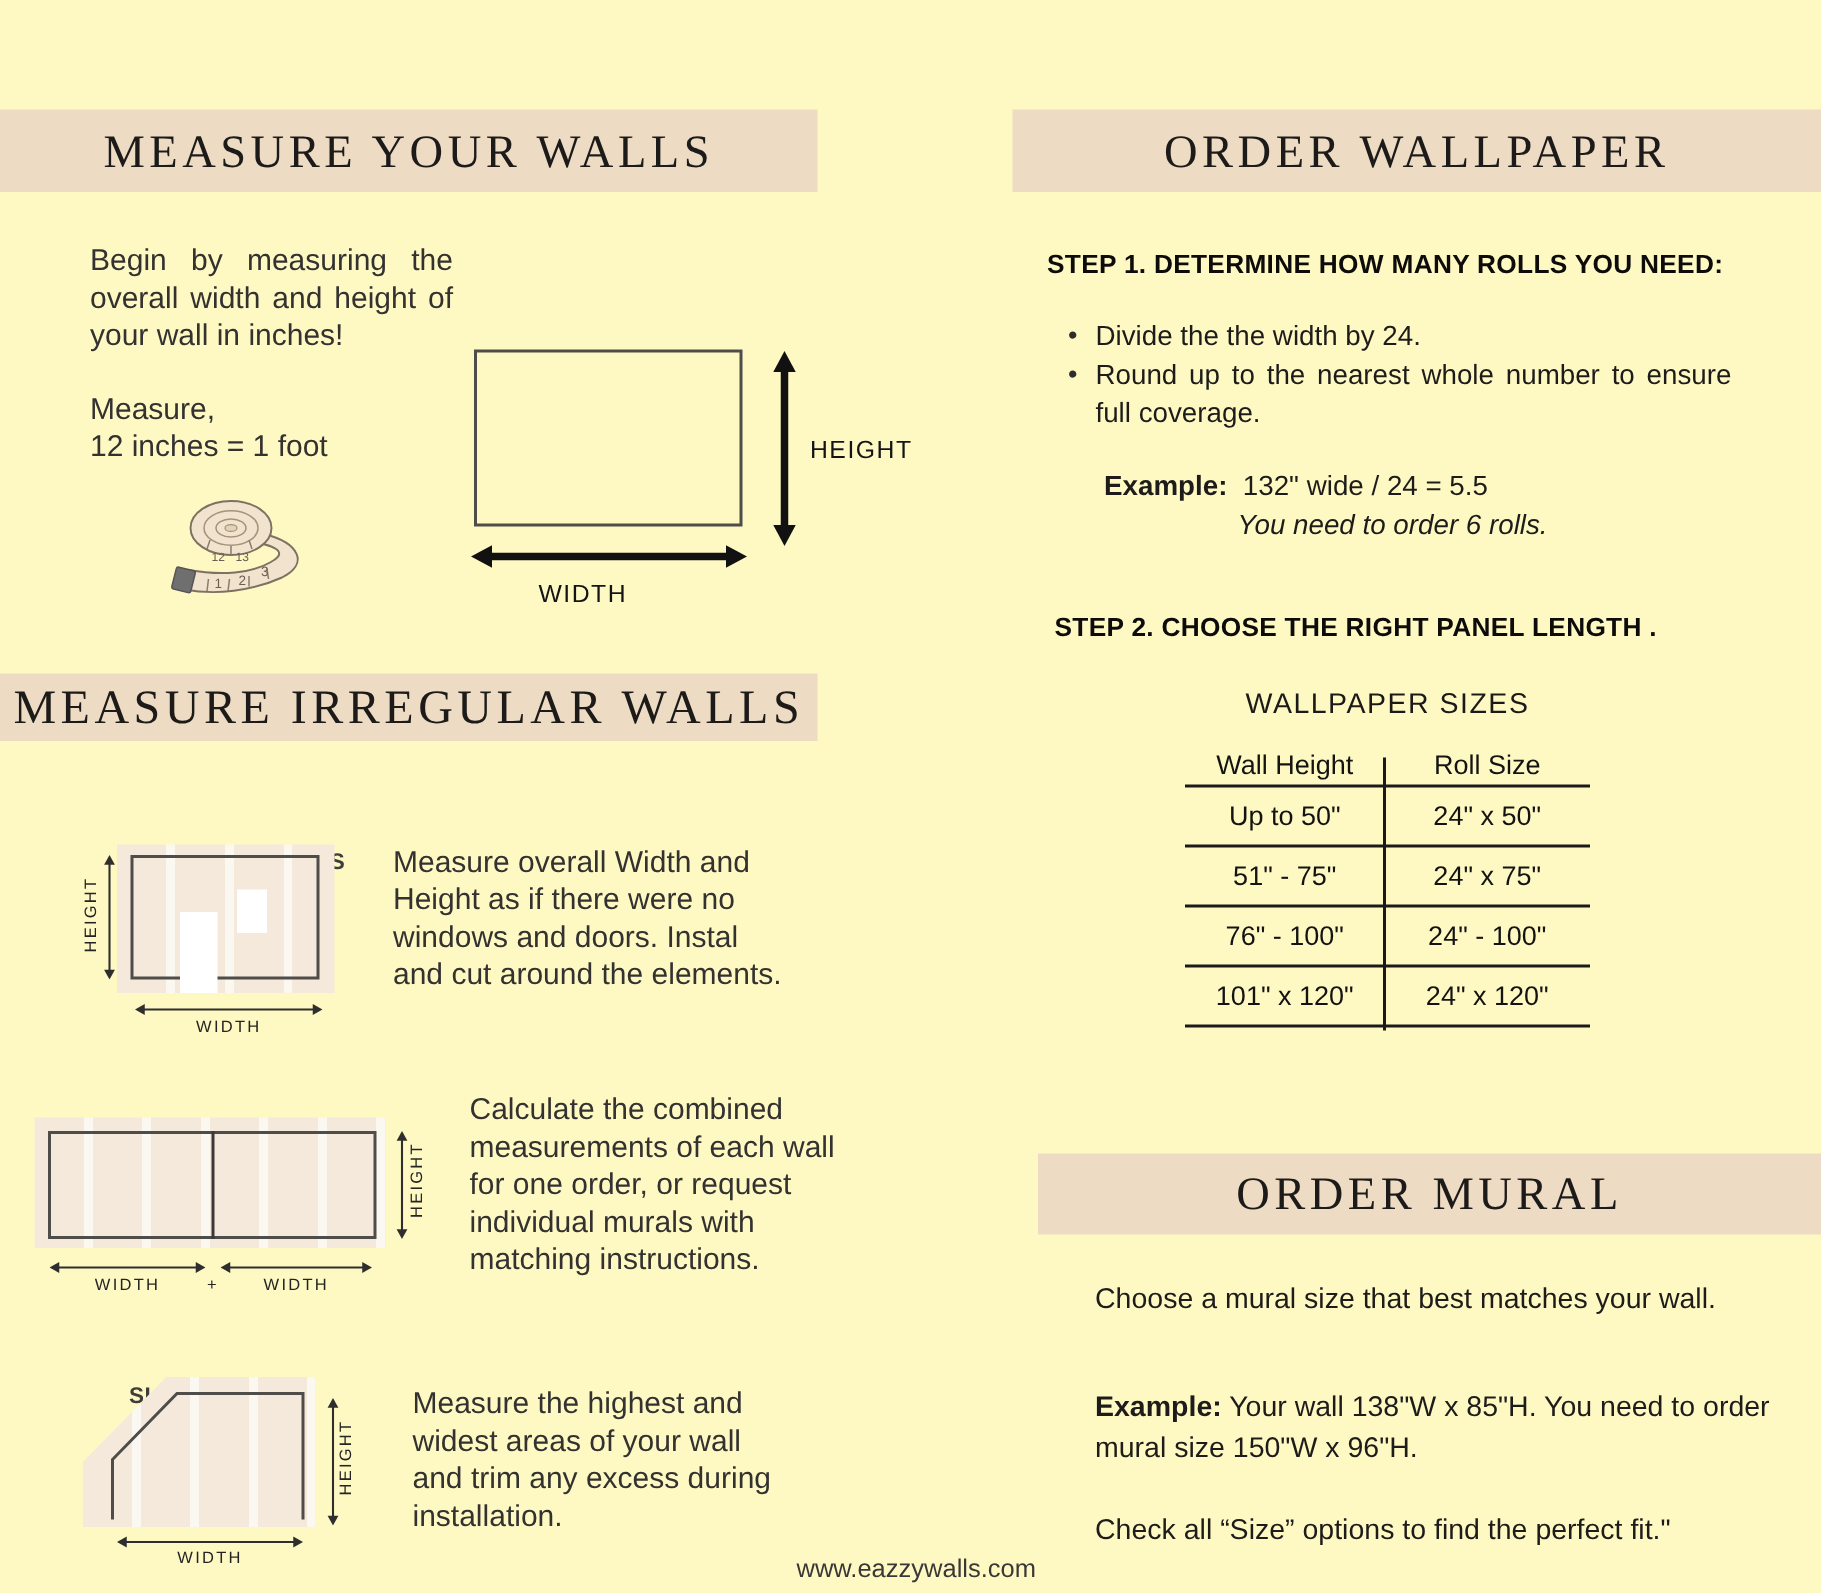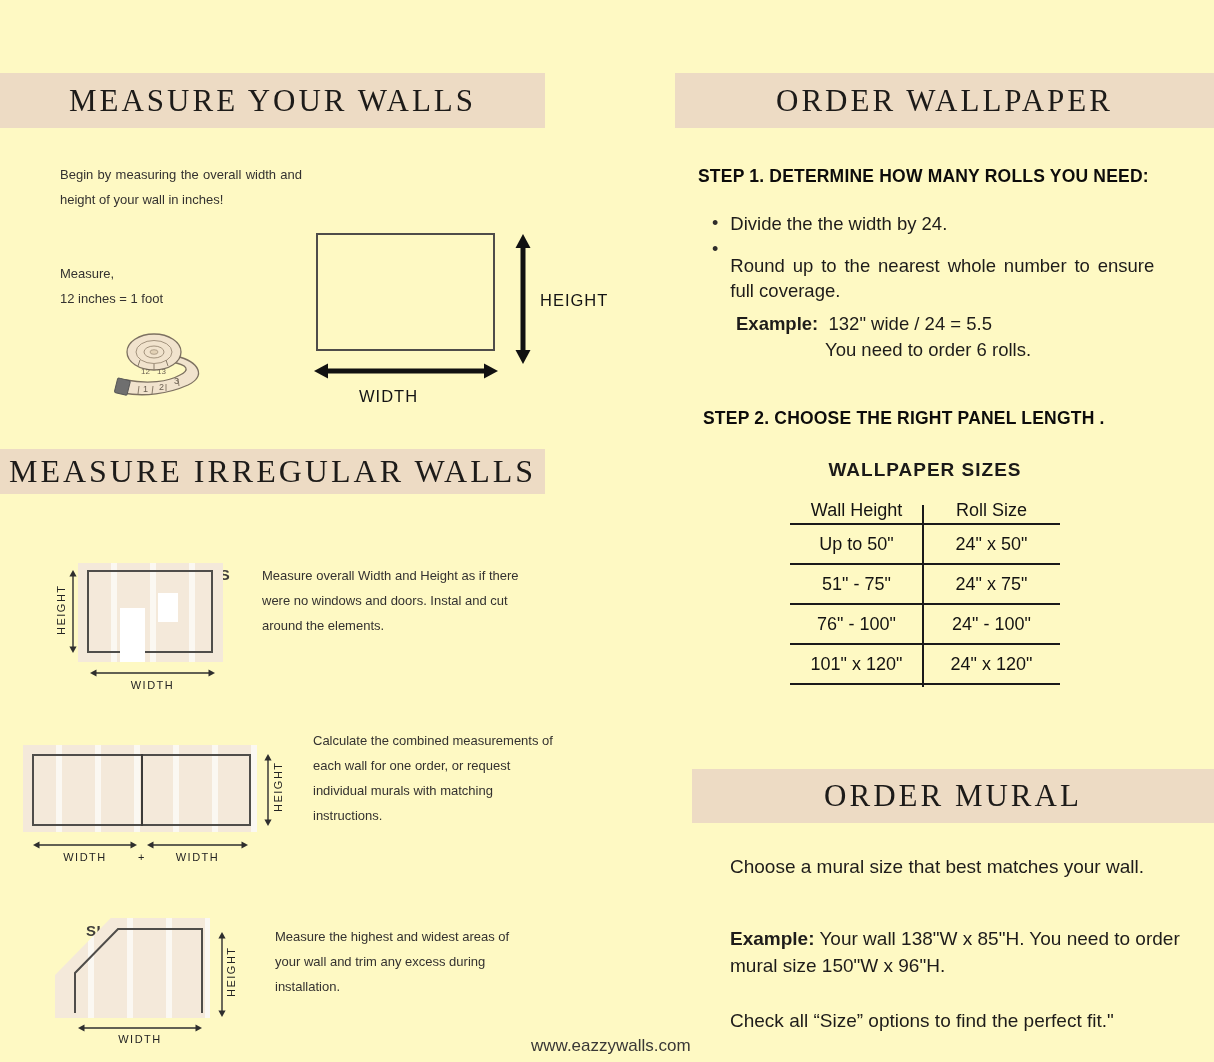--- a/index.html
+++ b/index.html
@@ -5,21 +5,21 @@
   html,body{margin:0;padding:0;}
   #canvas{
     position:relative;width:1214px;height:1062px;overflow:hidden;
     background:#fef9c3;font-family:"Liberation Sans",sans-serif;color:#2f2d2b;padding-left:24px;
   }
   .abs{position:absolute;}
   .banner{
     background:#eddbc4;display:flex;align-items:center;justify-content:center;
     font-family:"Liberation Serif",serif;color:#1d1b19;letter-spacing:3px;
   }
-  .body-text{font-size:13px;line-height:25px;color:#343230;}
+  .body-text{font-size:20px;line-height:25px;color:#343230;}
   .body-text-r{font-size:18.5px;line-height:26px;color:#1e1c1a;}
   .sub-label{font-size:15px;font-weight:bold;color:#3f3d3b;letter-spacing:.4px;margin-top:36px;}
   .step-heading{font-size:17.5px;font-weight:bold;color:#0d0c0b;white-space:nowrap;letter-spacing:.2px;}
   .dim-label{font-size:16.5px;letter-spacing:1px;color:#141414;}
   .dim-label-sm{font-size:11px;letter-spacing:1.5px;color:#242424;white-space:nowrap;}
   .vlabel{transform:rotate(-90deg);transform-origin:center;}
   .wall-fill{
     background:repeating-linear-gradient(90deg,#f4e9da 0px,#f4e9da 33px,#fbf8f2 33px,#fbf8f2 39px);
   }
   .outline{border:2px solid #4f4d4a;background:transparent;}
@@ -170,35 +170,35 @@
 
   <div class="abs step-heading" style="left:698px;top:166px;">STEP 1. DETERMINE HOW MANY ROLLS YOU NEED:</div>
 
   <div class="abs" style="left:712px;top:211px;width:445px;">
     <div class="bullet-row">
       <span class="bullet-dot">•</span>
       <span class="bullet-text">Divide the the width by 24.</span>
     </div>
     <div class="bullet-row">
       <span class="bullet-dot">•</span>
-      <span class="bullet-text justify" style="width:424px;margin-top:16px;">Round up to the nearest whole number to ensure full coverage.</span>
+      <span class="bullet-text justify" style="width:424px;">Round up to the nearest whole number to ensure full coverage.</span>
     </div>
   </div>
 
   <div class="abs body-text-r" style="left:736px;top:311px;width:440px;">
     <div>
       <span style="font-weight:bold;">Example:</span>&nbsp;
       <span>132" wide / 24 = 5.5</span>
     </div>
-    <div style="margin-left:89px;">You need to order 6 rolls.</div>
+    <div style="margin-left:89px;font-style:italic;">You need to order 6 rolls.</div>
   </div>
 
   <div class="abs step-heading" style="left:703px;top:408px;">STEP 2. CHOOSE THE RIGHT PANEL LENGTH .</div>
 
-  <div class="abs" style="left:785px;top:459px;width:280px;text-align:center;font-size:19px;letter-spacing:1px;color:#1b1a18;font-weight:bold;">WALLPAPER SIZES</div>
+  <div class="abs" style="left:785px;top:459px;width:280px;text-align:center;font-size:19px;letter-spacing:1px;color:#1b1a18;">WALLPAPER SIZES</div>
 
   <div id="wp-table" class="abs" style="left:790px;top:497px;width:270px;">
     <div class="t-vline"></div>
     <div class="t-header">
       <div class="t-cell c1">Wall Height</div>
       <div class="t-cell c2">Roll Size</div>
     </div>
     <div class="t-row">
       <div class="t-cell c1">Up to 50"</div>
       <div class="t-cell c2">24" x 50"</div>

